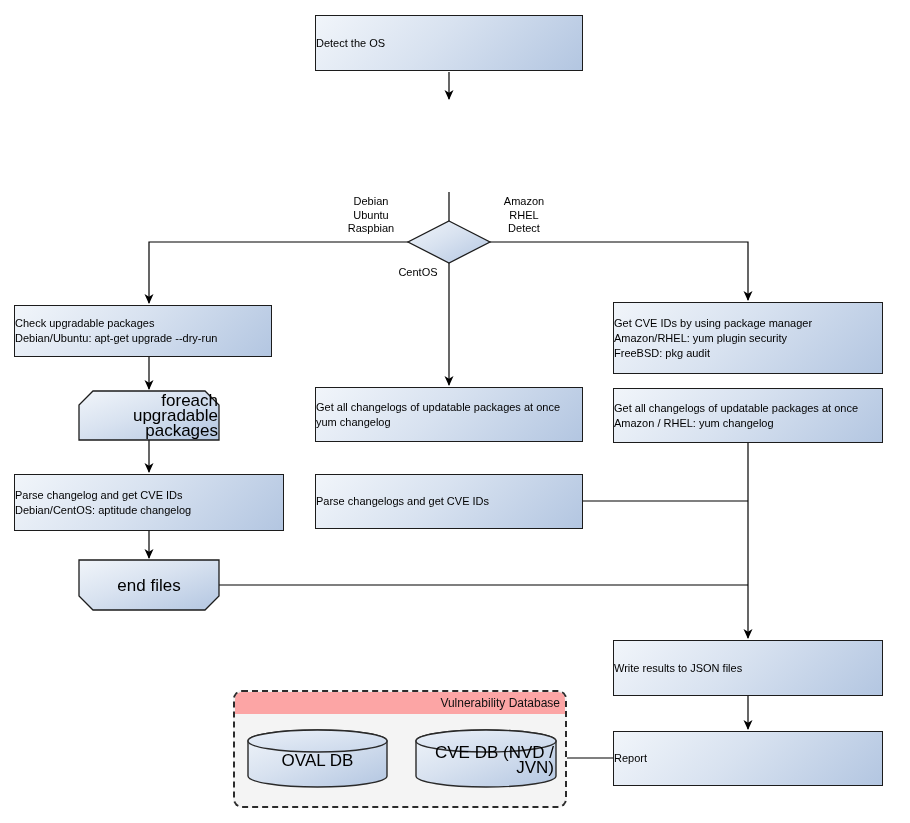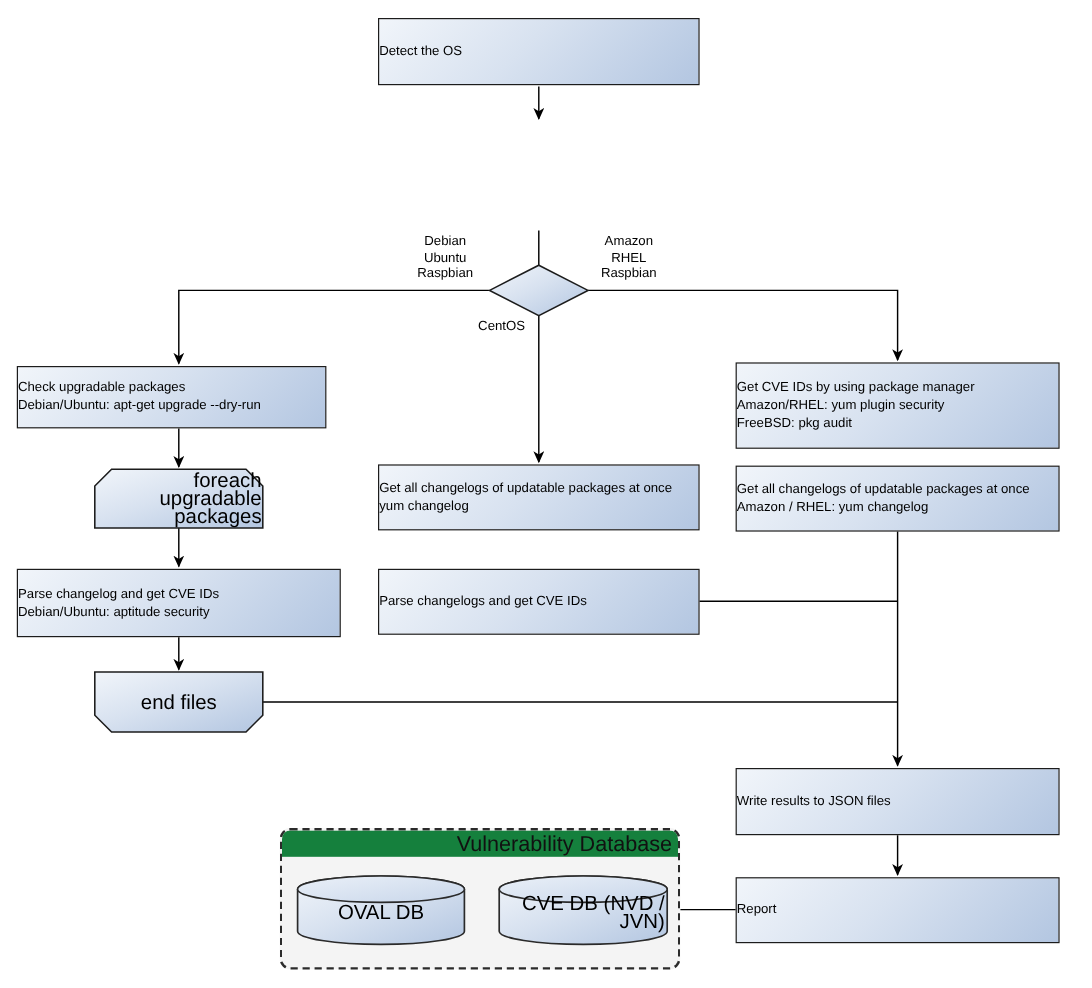--- a/index.html
+++ b/index.html
@@ -46,24 +46,24 @@
     position:absolute;left:233px;top:690px;width:334px;height:118px;
     box-sizing:border-box;
     background:#f4f4f4;
     border:2px dashed #2b2b2b;
     border-radius:9px;
     overflow:hidden;
     z-index:1;
   }
   .db-group-header{
     height:22px;
-    background:#15803d;
+    background:#fca5a5;
     display:flex;align-items:center;justify-content:flex-end;
     padding:0 5px;
-    font-size:18px;
+    font-size:12px;
     color:#111;
   }
 </style>
 </head>
 <body>
 
 <div class="canvas">
 
   <div class="db-group">
     <div class="db-group-header">
@@ -76,21 +76,21 @@
   </div>
 
 
   <div class="node" style="left:14px;top:305px;width:258px;height:52px">
     <span class="node-label">Check upgradable packages
 Debian/Ubuntu: apt-get upgrade --dry-run</span>
   </div>
 
   <div class="node" style="left:14px;top:474px;width:270px;height:57px">
     <span class="node-label">Parse changelog and get  CVE IDs
-Debian/Ubuntu: aptitude security</span>
+Debian/CentOS: aptitude changelog</span>
   </div>
 
   <div class="node" style="left:315px;top:387px;width:268px;height:55px">
     <span class="node-label">Get all changelogs of updatable packages at once
 yum changelog</span>
   </div>
 
   <div class="node" style="left:315px;top:474px;width:268px;height:55px">
     <span class="node-label">Parse changelogs and get CVE IDs</span>
   </div>
@@ -169,17 +169,17 @@
   <div class="shape-label" style="left:252px;top:752px;width:131px;height:16px">OVAL DB</div>
 
   <div class="shape-label" style="left:418px;top:752px;width:136px;height:16px">CVE DB (NVD / JVN)</div>
 
   <div class="edge-label" style="left:333px;top:195px;width:76px">Debian
 Ubuntu
 Raspbian</div>
 
   <div class="edge-label" style="left:486px;top:195px;width:76px">Amazon
 RHEL
-Raspbian</div>
+Detect</div>
 
   <div class="edge-label" style="left:390px;top:266px;width:56px">CentOS</div>
 
 </div>
 
 </body></html>

